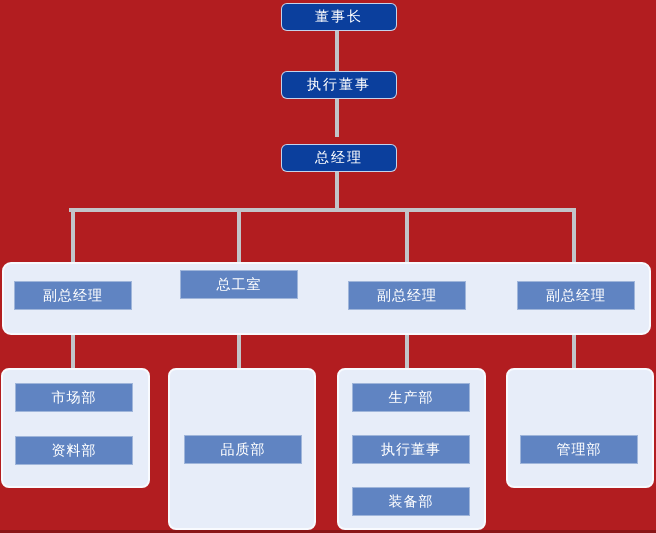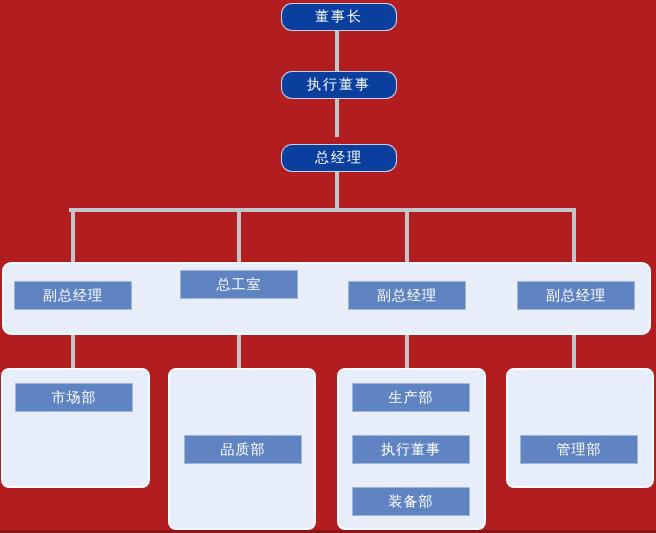--- a/index.html
+++ b/index.html
@@ -6,21 +6,21 @@
   .canvas{
     position:relative;width:656px;height:533px;overflow:hidden;
     background:var(--background,#B21D20);
     font-family:"Liberation Sans","DejaVu Sans",sans-serif;
   }
   .line{position:absolute;background:var(--connector,#C2C5C9);z-index:1;}
   .exec{
     position:absolute;left:281px;width:116px;height:28px;box-sizing:border-box;
     background:var(--executive-box-bg,#0B3F9D);
     border:1px solid rgba(216,227,244,0.9);
-    border-radius:11px;color:var(--text,#FFFFFF);font-size:14px;letter-spacing:2px;
+    border-radius:6px;color:var(--text,#FFFFFF);font-size:14px;letter-spacing:2px;
     display:flex;align-items:center;justify-content:center;z-index:2;
   }
   .band{
     position:absolute;left:2px;top:262px;width:649px;height:73px;box-sizing:border-box;
     background:var(--panel-bg,#E7EDF9);
     border:2px solid var(--panel-border,#F8FAFE);
     border-radius:9px;z-index:2;
   }
   .panel{
     position:absolute;box-sizing:border-box;
@@ -81,20 +81,23 @@
     </div>
 
   <div class="panel" style="left:1px;top:368px;width:149px;height:120px"></div>
   <div class="panel" style="left:168px;top:368px;width:148px;height:162px"></div>
   <div class="panel" style="left:337px;top:368px;width:149px;height:162px"></div>
   <div class="panel" style="left:506px;top:368px;width:148px;height:120px"></div>
 
   <div class="dept" style="left:15px;top:383px">
       <span>市场部</span>
     </div>
+  <div class="dept" style="left:15px;top:436px">
+      <span>资料部</span>
+    </div>
 
   <div class="dept" style="left:184px;top:435px">
       <span>品质部</span>
     </div>
 
   <div class="dept" style="left:352px;top:383px">
       <span>生产部</span>
     </div>
   <div class="dept" style="left:352px;top:435px">
       <span>执行董事</span>

